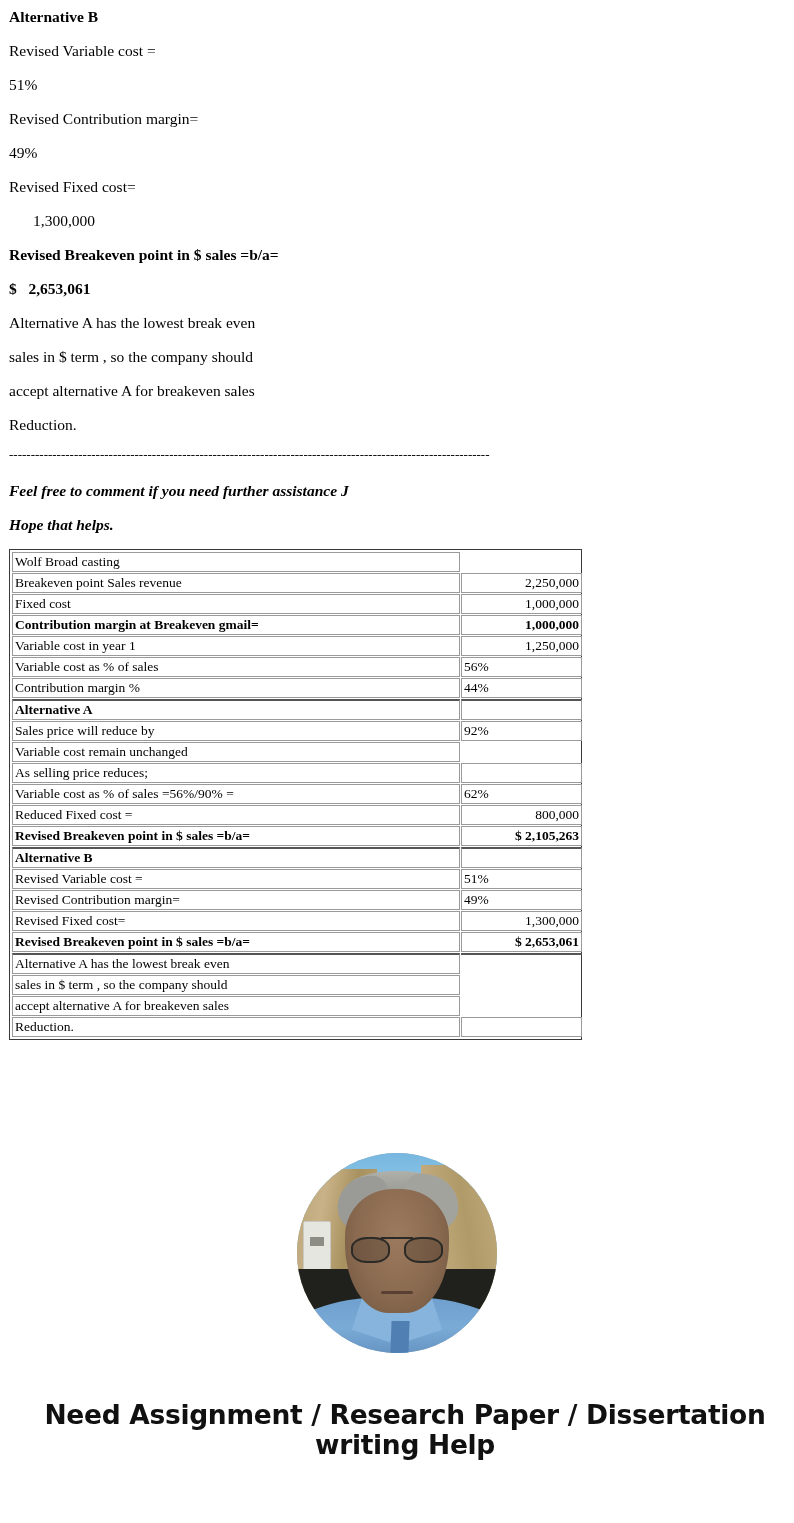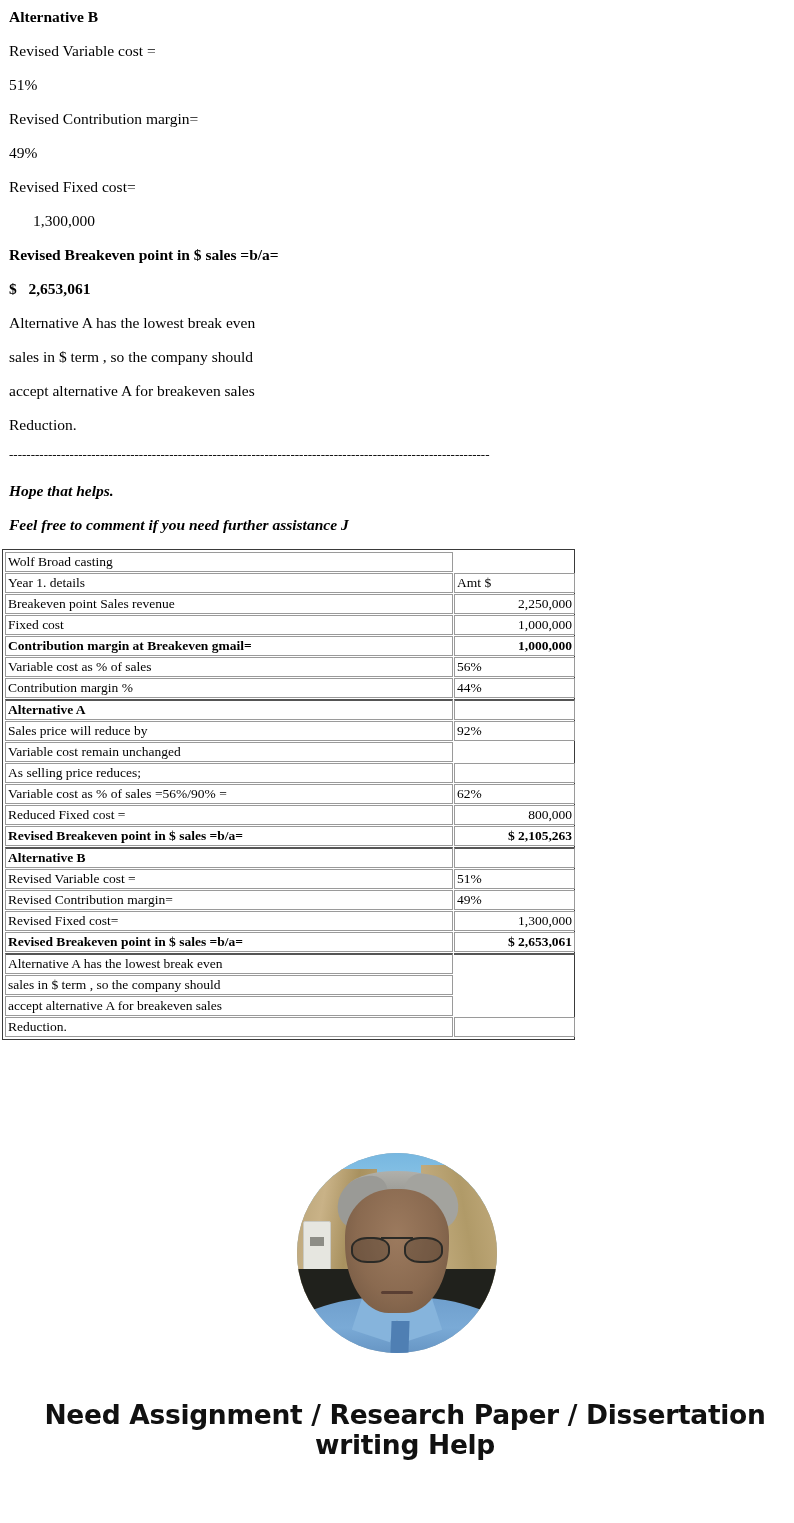--- a/index.html
+++ b/index.html
@@ -55,21 +55,21 @@
     font-size: 15.5px;
     line-height: 34px;
     padding-left: 9px;
     font-weight: bold;
     font-style: italic;
   }
 
   
   .sheet-wrap {
     position: absolute;
-    left: 2px;
+    left: 9px;
     top: 549px;
     width: 573px;
     border: 1px solid #3a3a3a;
     padding: 1px;
     box-sizing: border-box;
     background: #fff;
   }
   table.sheet {
     border-collapse: separate;
     border-spacing: 1px;
@@ -239,50 +239,50 @@
     <div class="doc-line bold">$   2,653,061</div>
     <div class="doc-line">Alternative A has the lowest break even</div>
     <div class="doc-line">sales in $ term , so the company should</div>
     <div class="doc-line">accept alternative A for breakeven sales</div>
     <div class="doc-line">Reduction.</div>
   </div>
 
 <div class="rule-dashed">---------------------------------------------------------------------------------------------------------------</div>
 
 <div class="closing" style="top:474px;" id="closing-block">
+    <div class="closing-line">Feel free to comment if you need further assistance J</div>
     <div class="closing-line">Hope that helps.</div>
-    <div class="closing-line">Feel free to comment if you need further assistance J</div>
   </div>
 
 <div class="sheet-wrap">
   <table class="sheet">
     <colgroup>
       <col class="c-label">
       <col class="c-amt">
     </colgroup>
     <tbody id="sheet-body">
         <tr>
           <td class="cell">Wolf Broad casting</td>
           <td class="blank"></td>
         </tr>
         <tr>
-          <td class="cell">Year 1. details</td>
-          <td class="cell pct">Amt $</td>
-        </tr>
-        <tr>
           <td class="cell">Breakeven point Sales revenue</td>
           <td class="cell num">2,250,000</td>
         </tr>
         <tr>
           <td class="cell">Fixed cost</td>
           <td class="cell num">1,000,000</td>
         </tr>
         <tr>
           <td class="cell b">Contribution margin at Breakeven gmail=</td>
           <td class="cell numbold">1,000,000</td>
+        </tr>
+        <tr>
+          <td class="cell">Variable cost in year 1</td>
+          <td class="cell num">1,250,000</td>
         </tr>
         <tr>
           <td class="cell">Variable cost as % of sales</td>
           <td class="cell pct">56%</td>
         </tr>
         <tr>
           <td class="cell">Contribution margin %</td>
           <td class="cell pct">44%</td>
         </tr>
         <tr class="sep-top">

